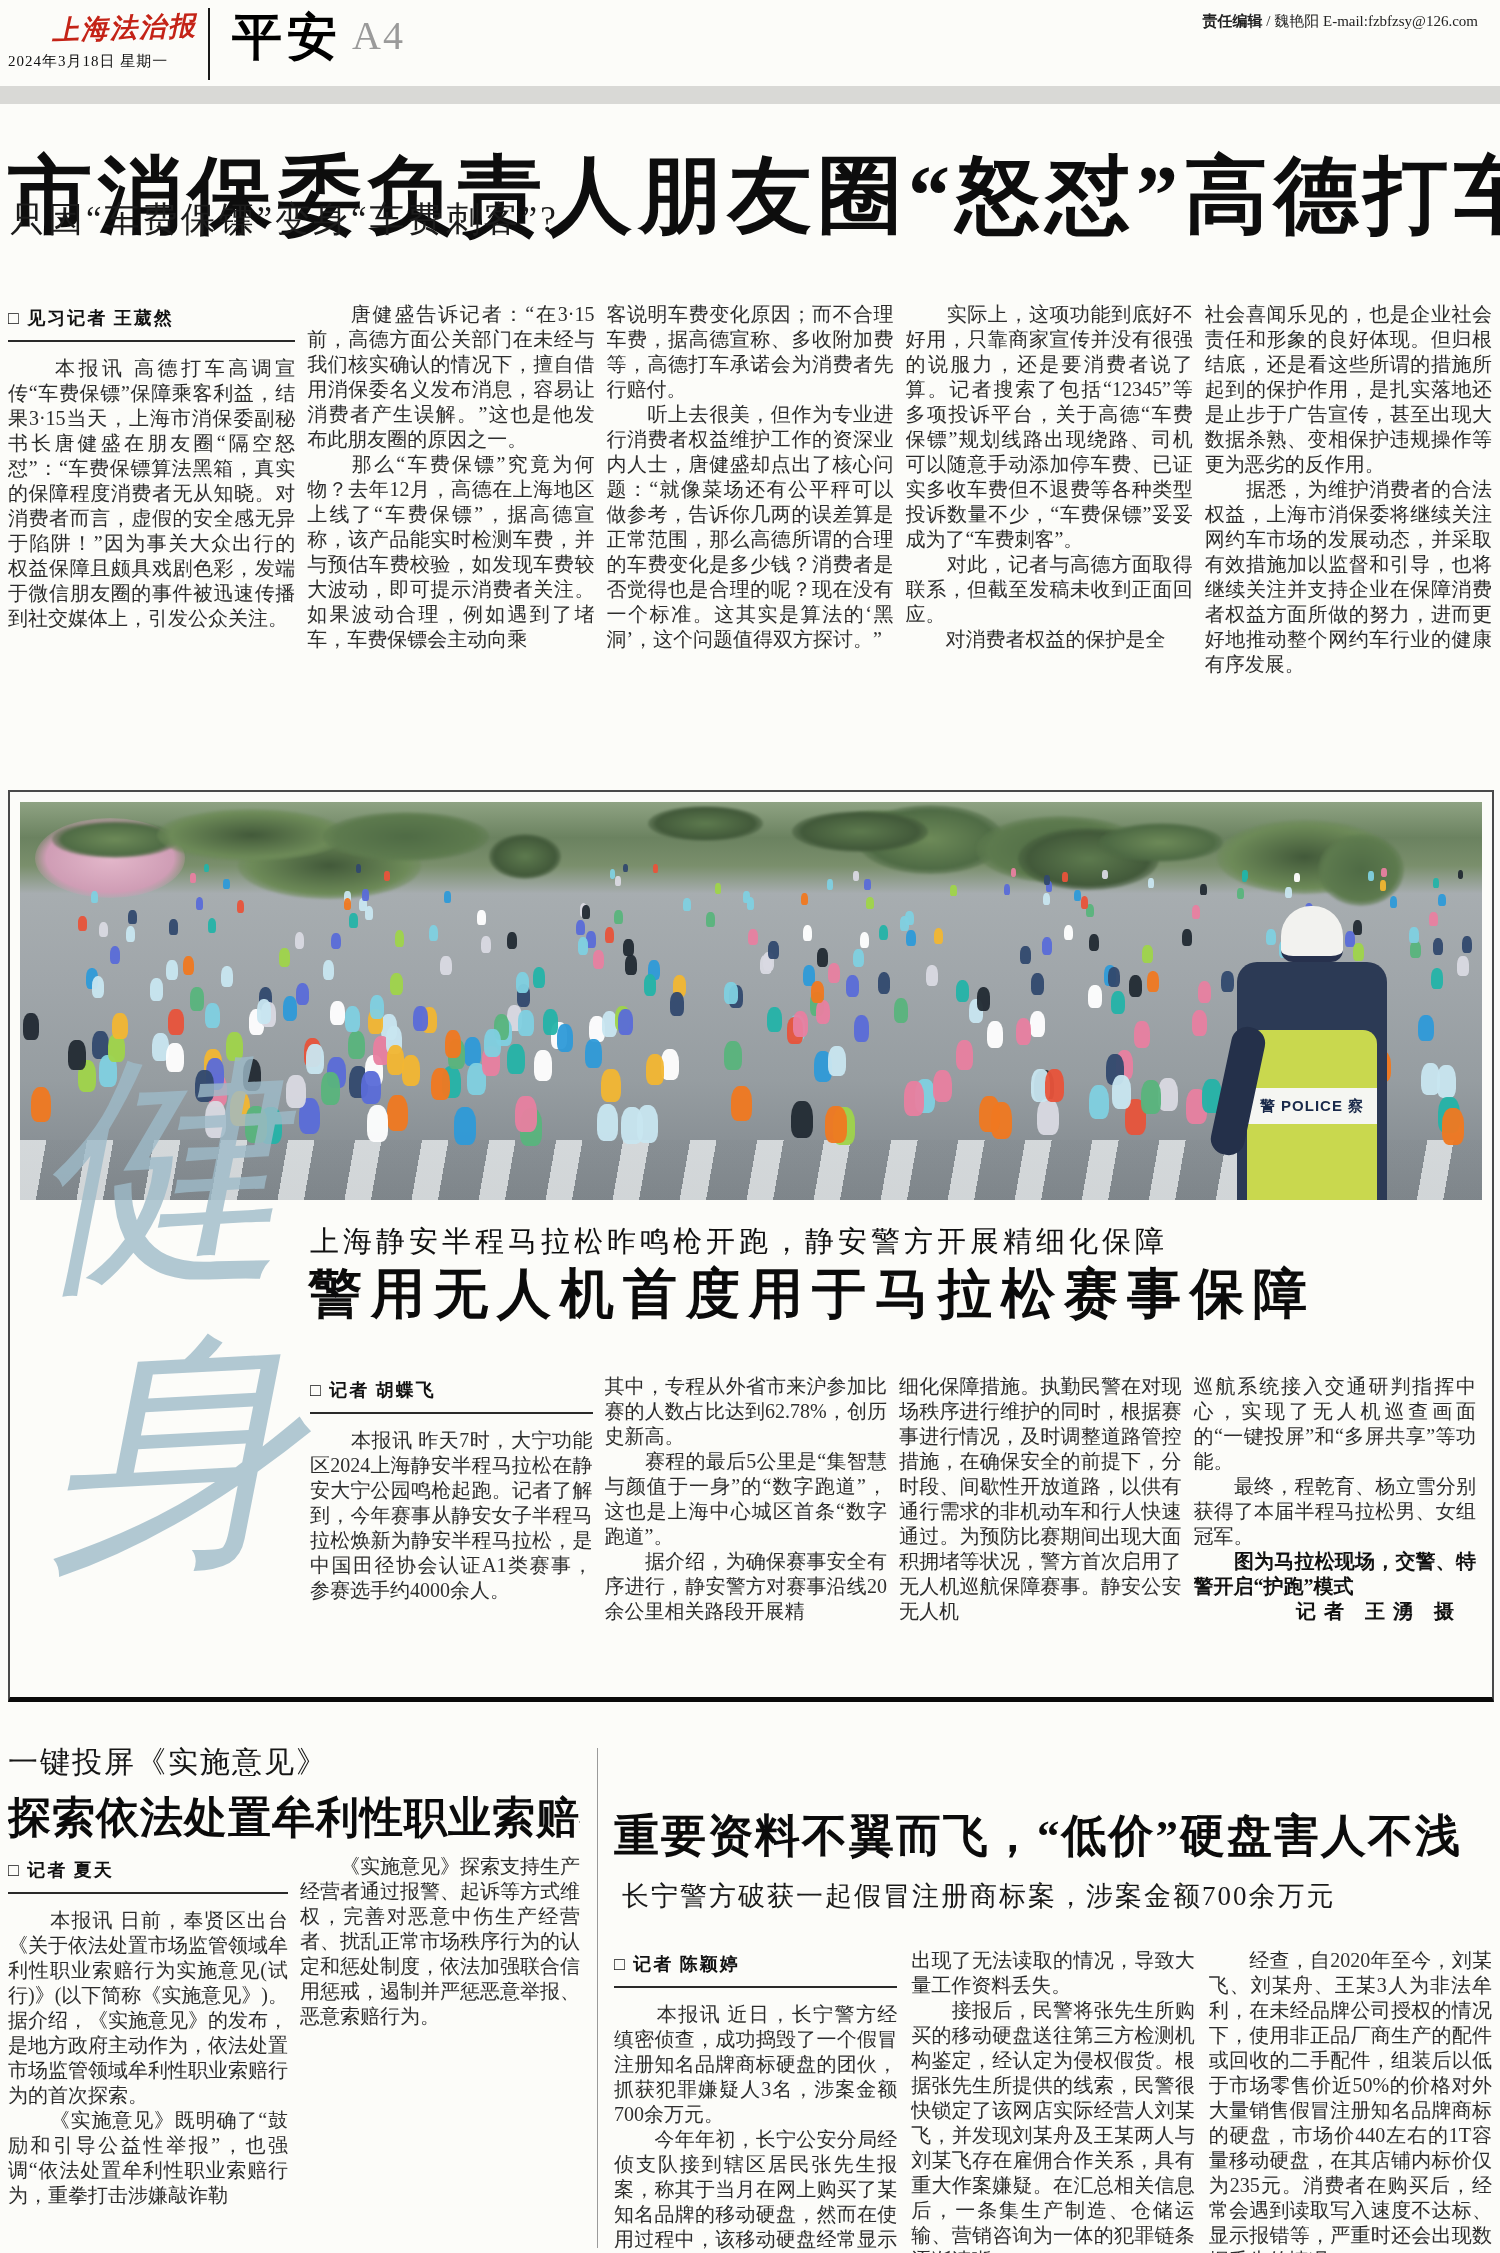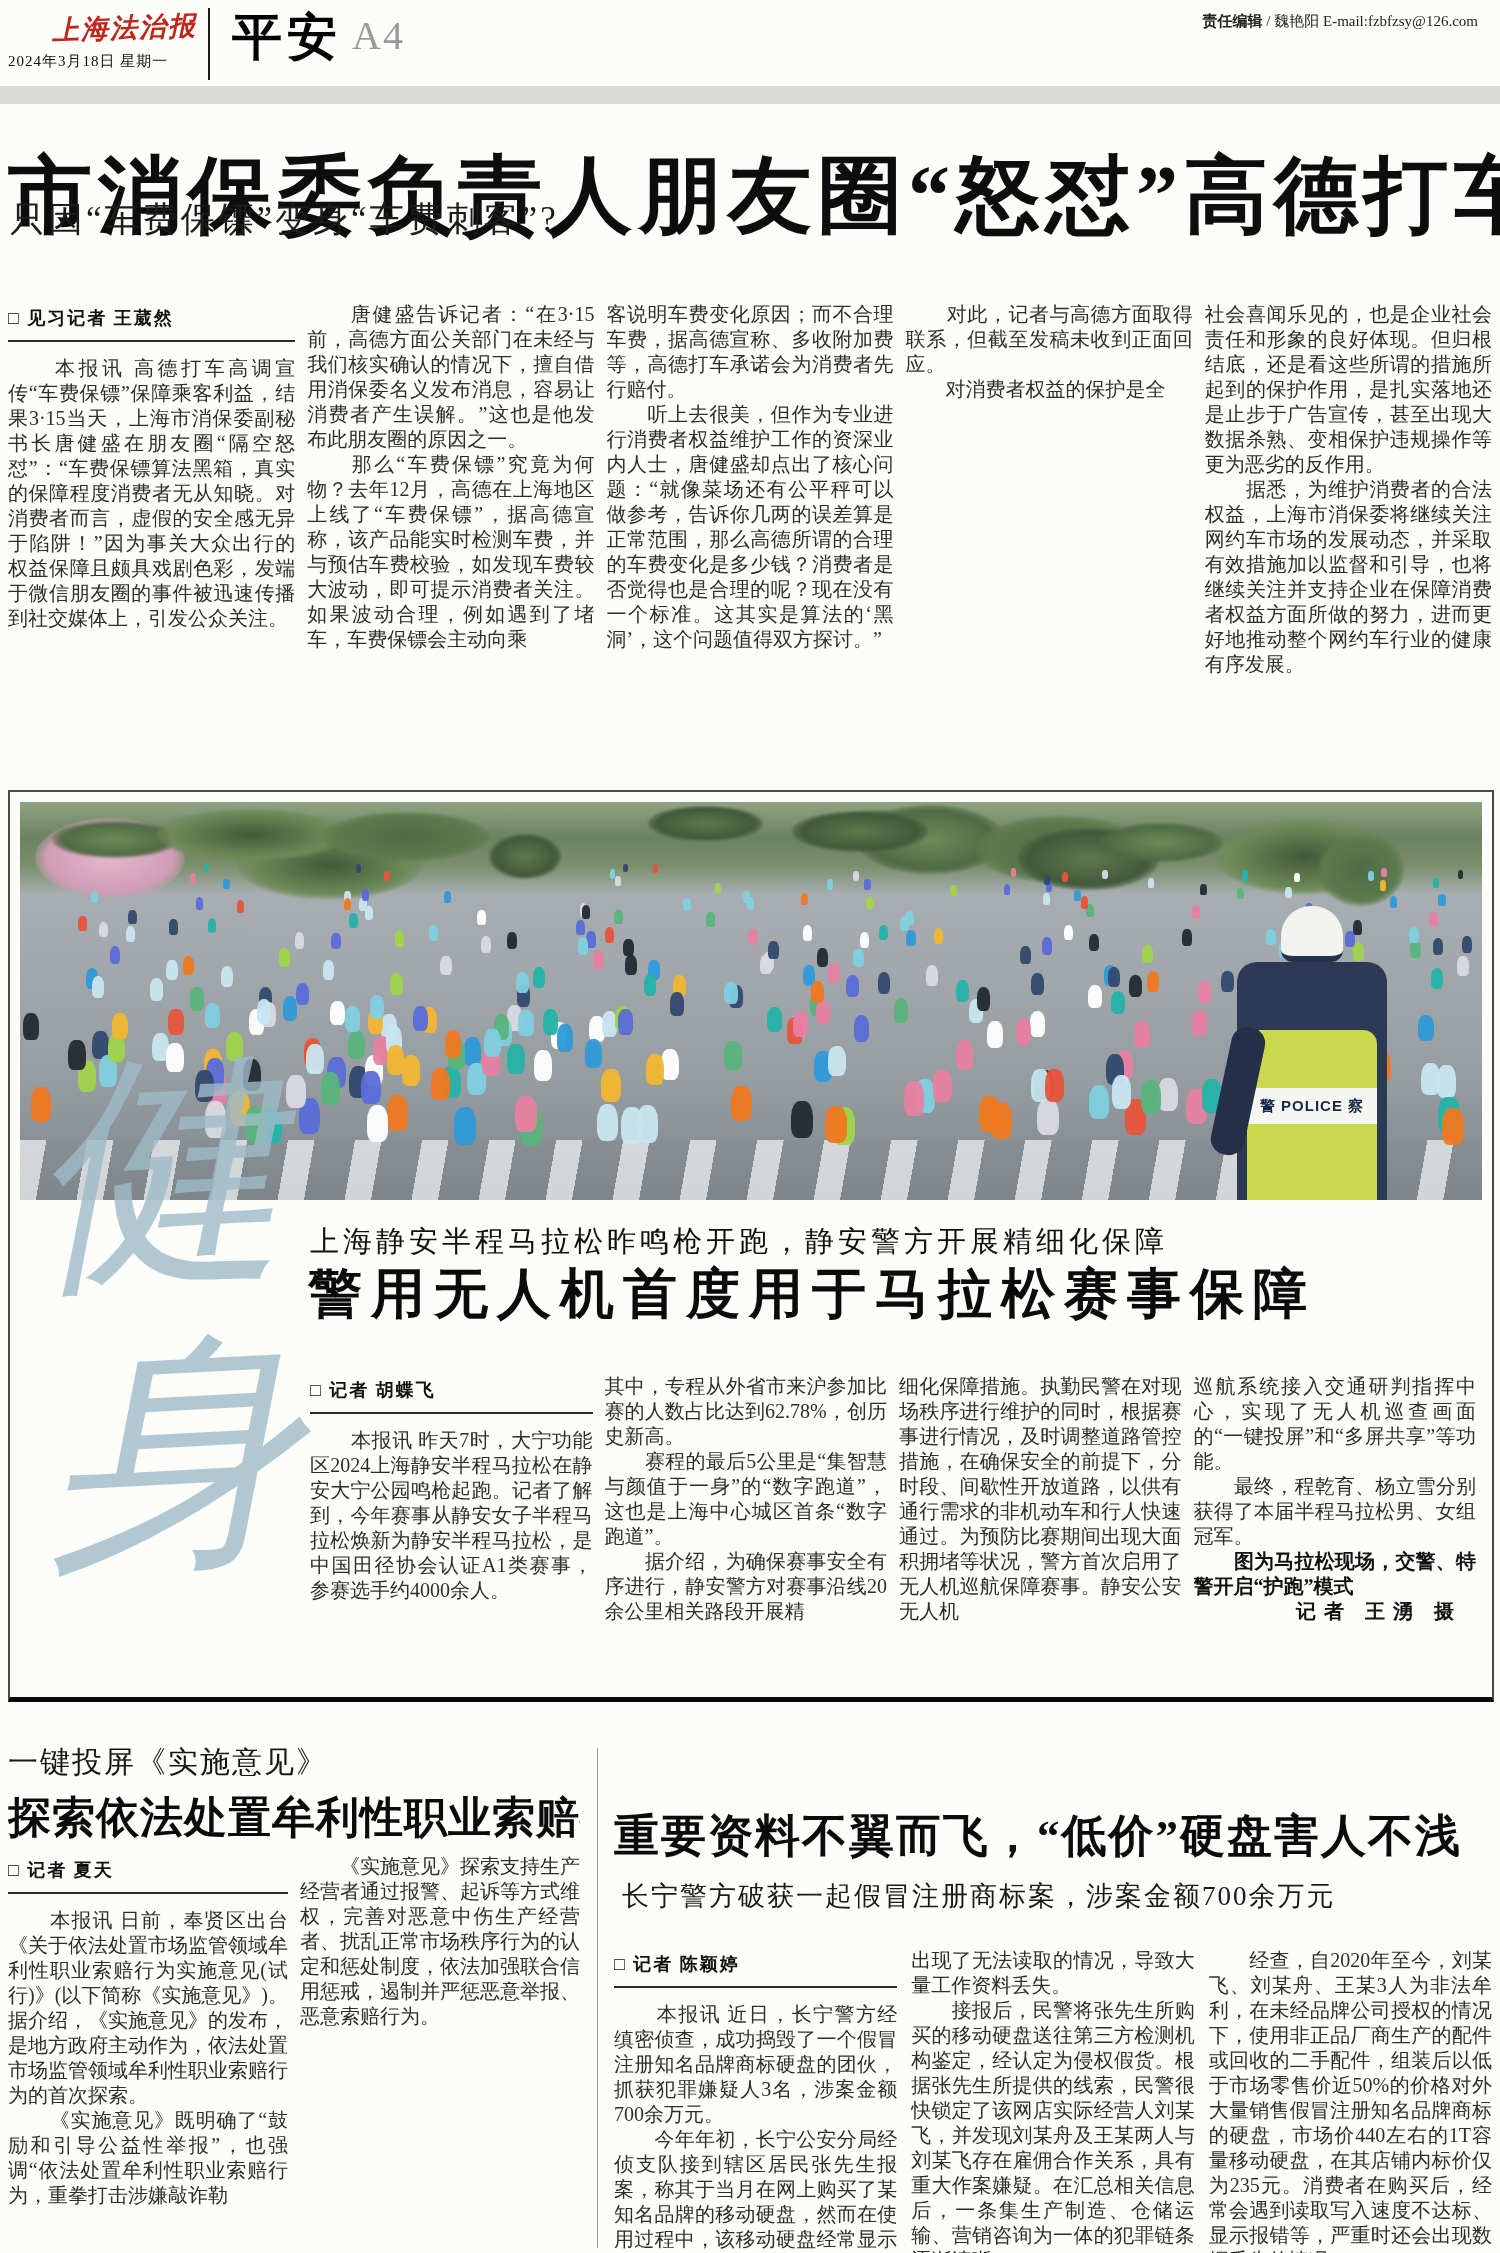--- a/index.html
+++ b/index.html
@@ -99,20 +99,21 @@
     </div>
     <div class="col body-text">
         <p>　　唐健盛告诉记者：“在3·15前，高德方面公关部门在未经与我们核实确认的情况下，擅自借用消保委名义发布消息，容易让消费者产生误解。”这也是他发布此朋友圈的原因之一。</p>
         <p>　　那么“车费保镖”究竟为何物？去年12月，高德在上海地区上线了“车费保镖”，据高德宣称，该产品能实时检测车费，并与预估车费校验，如发现车费较大波动，即可提示消费者关注。如果波动合理，例如遇到了堵车，车费保镖会主动向乘</p>
       </div>
     <div class="col body-text">
         <p>客说明车费变化原因；而不合理车费，据高德宣称、多收附加费等，高德打车承诺会为消费者先行赔付。</p>
         <p>　　听上去很美，但作为专业进行消费者权益维护工作的资深业内人士，唐健盛却点出了核心问题：“就像菜场还有公平秤可以做参考，告诉你几两的误差算是正常范围，那么高德所谓的合理的车费变化是多少钱？消费者是否觉得也是合理的呢？现在没有一个标准。这其实是算法的‘黑洞’，这个问题值得双方探讨。”</p>
       </div>
     <div class="col body-text">
+        <p>　　实际上，这项功能到底好不好用，只靠商家宣传并没有很强的说服力，还是要消费者说了算。记者搜索了包括“12345”等多项投诉平台，关于高德“车费保镖”规划线路出现绕路、司机可以随意手动添加停车费、已证实多收车费但不退费等各种类型投诉数量不少，“车费保镖”妥妥成为了“车费刺客”。</p>
         <p>　　对此，记者与高德方面取得联系，但截至发稿未收到正面回应。</p>
         <p>　　对消费者权益的保护是全</p>
       </div>
     <div class="col body-text">
         <p>社会喜闻乐见的，也是企业社会责任和形象的良好体现。但归根结底，还是看这些所谓的措施所起到的保护作用，是扎实落地还是止步于广告宣传，甚至出现大数据杀熟、变相保护违规操作等更为恶劣的反作用。</p>
         <p>　　据悉，为维护消费者的合法权益，上海市消保委将继续关注网约车市场的发展动态，并采取有效措施加以监督和引导，也将继续关注并支持企业在保障消费者权益方面所做的努力，进而更好地推动整个网约车行业的健康有序发展。</p>
       </div>
   </div>
 
   <div class="feature">

